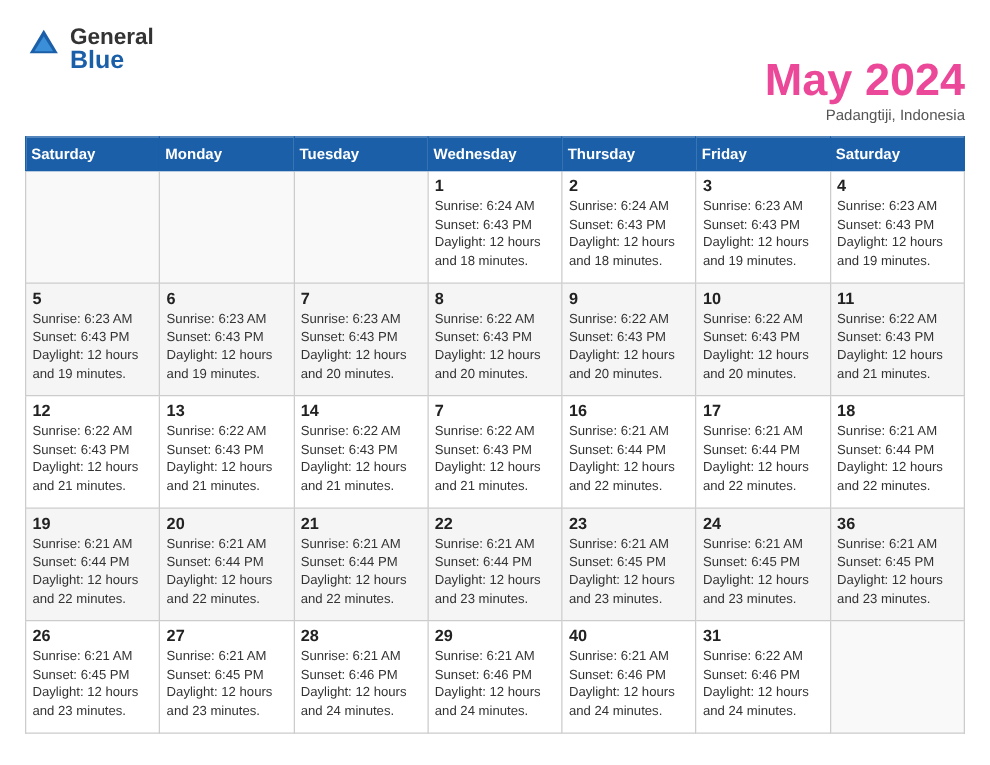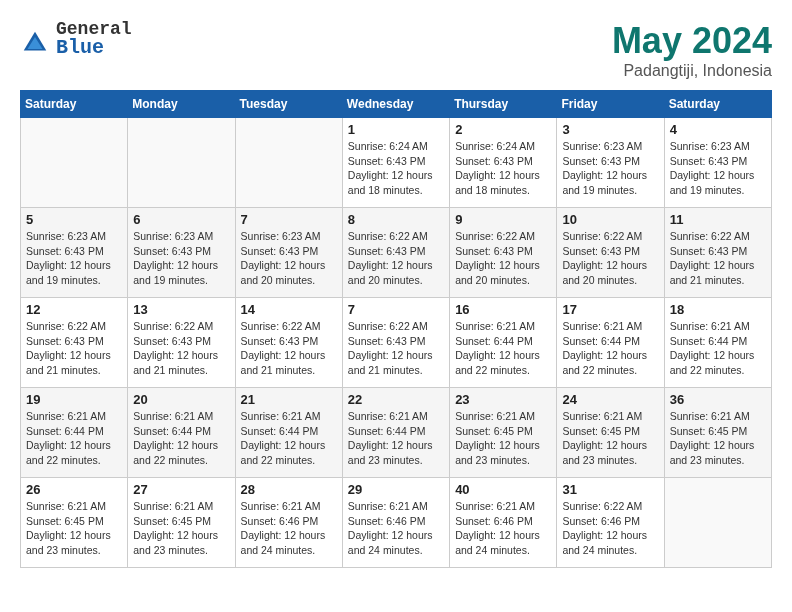--- a/index.html
+++ b/index.html
@@ -11,23 +11,22 @@
       padding: 20px;
     }
     .header {
       display: flex;
       justify-content: space-between;
       align-items: flex-start;
       margin-bottom: 10px;
     }
     .logo {
       display: flex;
-      align-items: flex-end;
+      align-items: flex-start;
       gap: 6px;
-      font-family: Liberation Mono, monospace;
     }
     .logo-text {
       display: flex;
       flex-direction: column;
       line-height: 1;
     }
     .logo-general {
       font-size: 18px;
       font-weight: bold;
       color: #333;
@@ -40,24 +39,25 @@
     .logo-icon {
       width: 30px;
       height: 30px;
     }
     .title-block {
       text-align: right;
     }
     .month-title {
       font-size: 36px;
       font-weight: bold;
-      color: #0f766e;
+      color: #ec4899;
+      margin-top: 23px;
     }
     .location {
-      font-size: 16px;
+      font-size: 12px;
       color: #555;
     }
     .calendar {
       width: 100%;
       border-collapse: collapse;
       font-size: 11px;
     }
     .calendar th {
       background: #1a5fa8;
       color: #fff;

